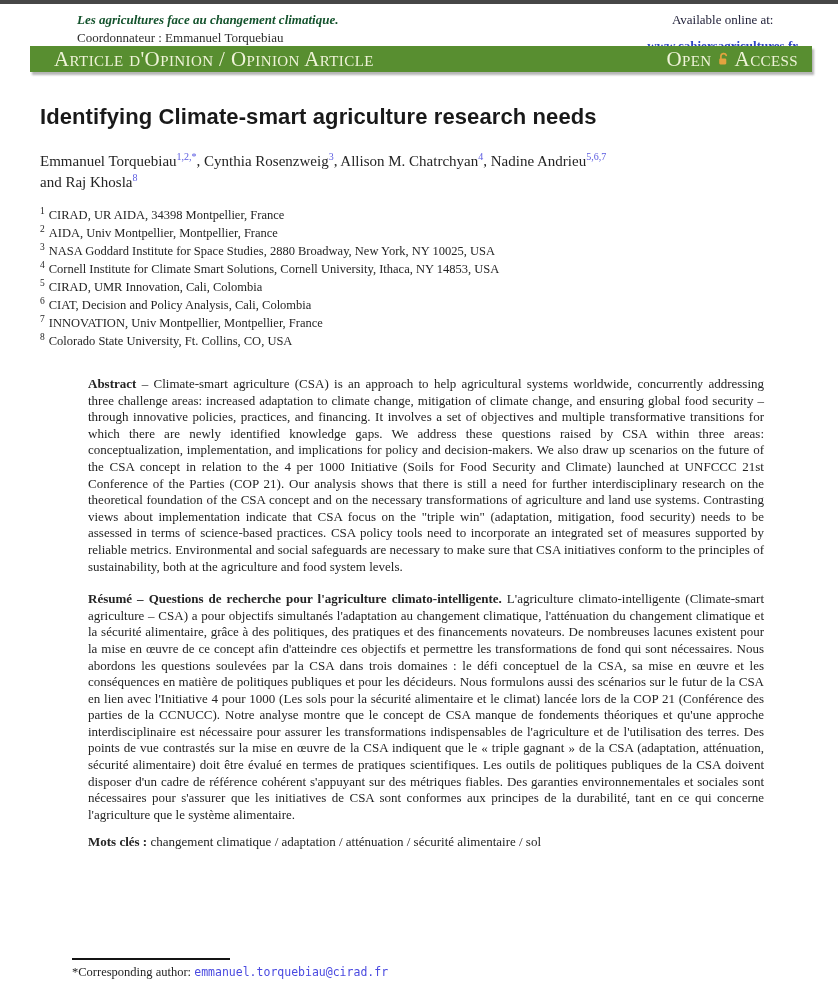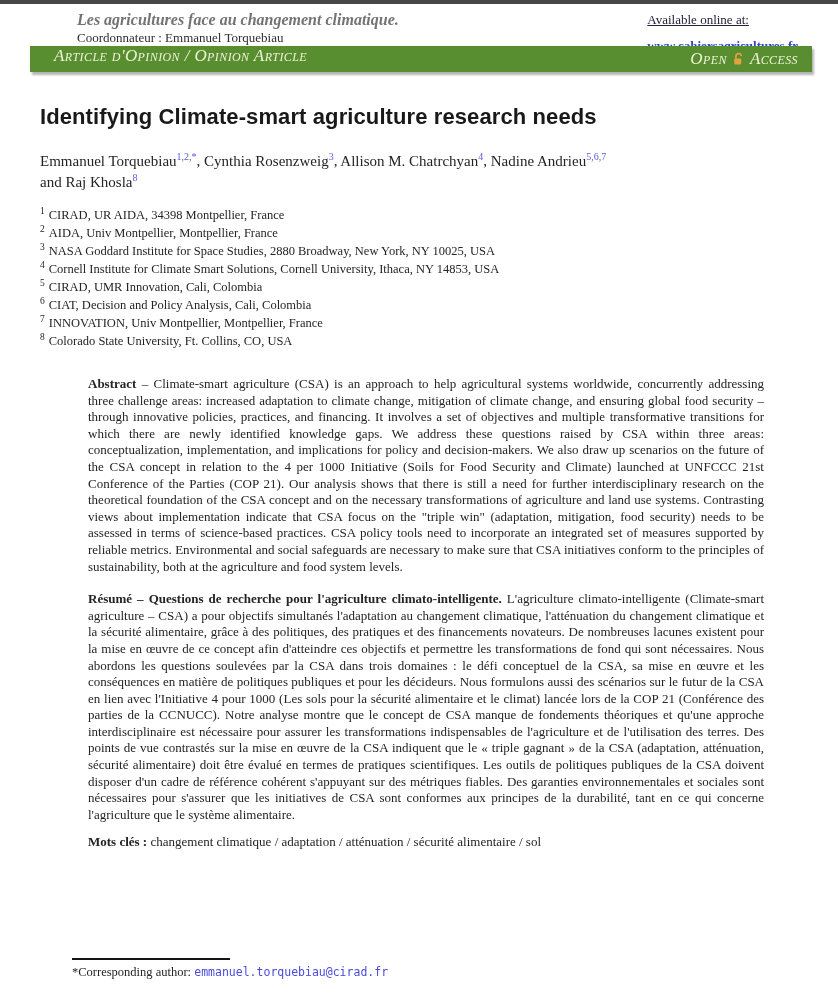--- a/index.html
+++ b/index.html
@@ -19,40 +19,39 @@
     background: #474747;
   }
 
   
   .header {
     position: absolute; top: 12px; left: 77px; right: 40px;
     display: flex; justify-content: space-between; align-items: flex-start;
   }
   .series-title {
     font-weight: bold; font-style: italic;
-    font-size: 16px; color: #737373; line-height: 16px;
+    font-size: 13px; color: #14532d; line-height: 16px;
   }
   .coordinator { font-size: 13px; color: #2e2e2e; margin-top: 2px; line-height: 16px; }
-  .header-right { font-size: 13px; line-height: 16px; color: #22223a; text-decoration: underline; }
+  .header-right { text-align: center; font-size: 13px; line-height: 16px; color: #22223a; }
   .journal-link {
     display: block; margin-top: 10px;
     color: #2f45c4; font-weight: bold; text-decoration: none; cursor: pointer;
   }
 
   
   .banner {
     position: absolute; top: 46px; left: 30px; width: 782px; height: 26px;
     background: #588e30;
     color: #eff3d8;
-    display: flex; justify-content: space-between; 
+    display: flex; justify-content: space-between; align-items: center;
     padding: 0 14px 0 24px;
     font-variant: small-caps;
-    font-size: 17px; letter-spacing: 0.4px;
+    font-size: 21px; letter-spacing: 0.4px;
     box-shadow: 2px 3px 2px rgba(90,90,90,0.45);
-    font-style: italic;
   }
   .open-access { display: inline-flex; align-items: center; gap: 5px; }
   .oa-icon { display: inline-block; }
 
   
   .title {
     position: absolute; top: 104px; left: 40px; right: 40px;
     margin: 0;
     font-family: "Liberation Sans", sans-serif;
     font-size: 22px; font-weight: bold; color: #191919;

